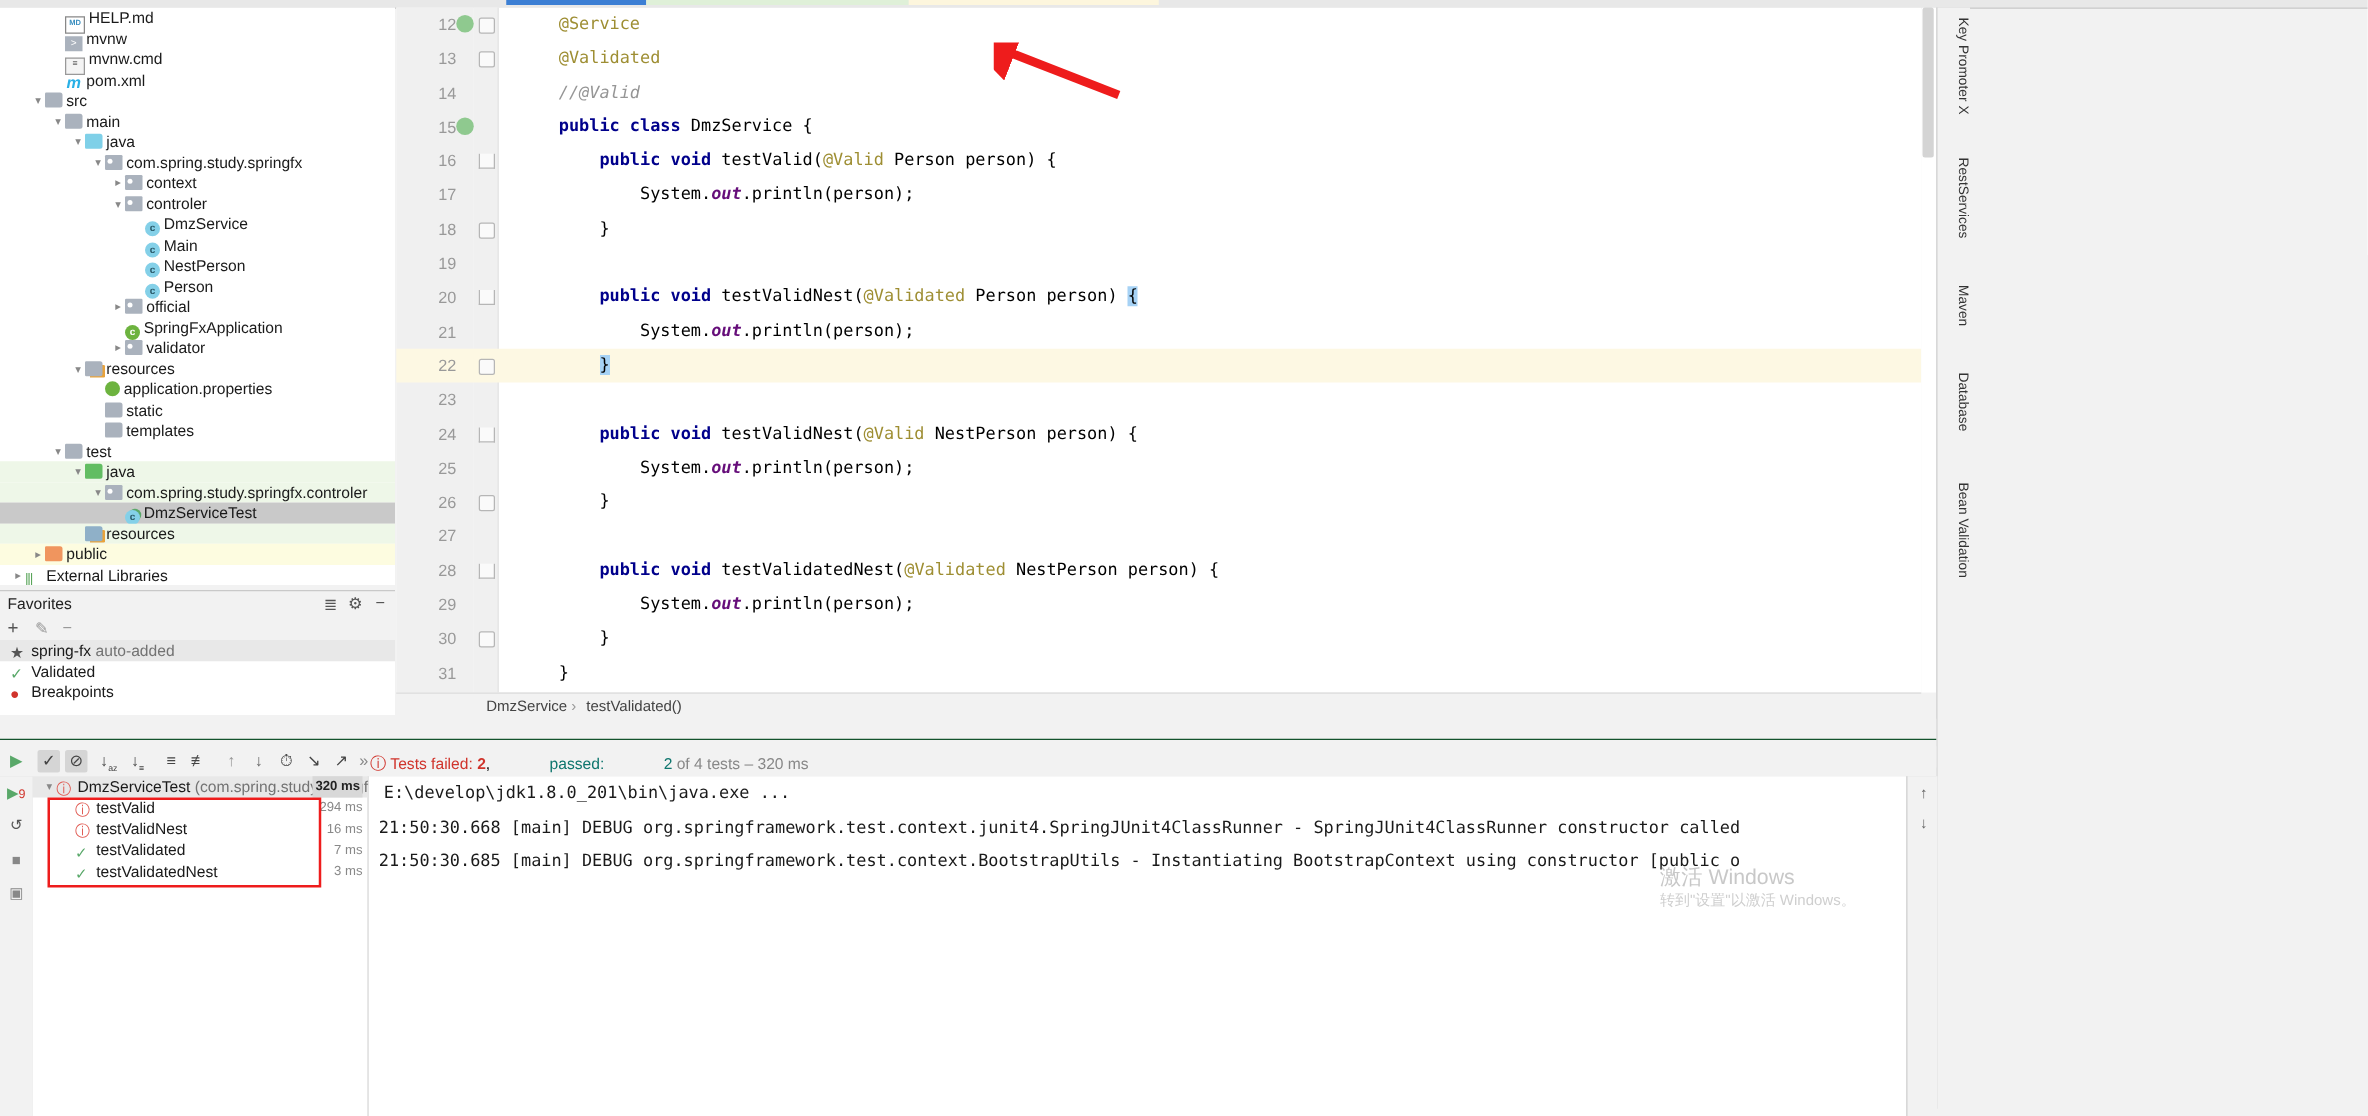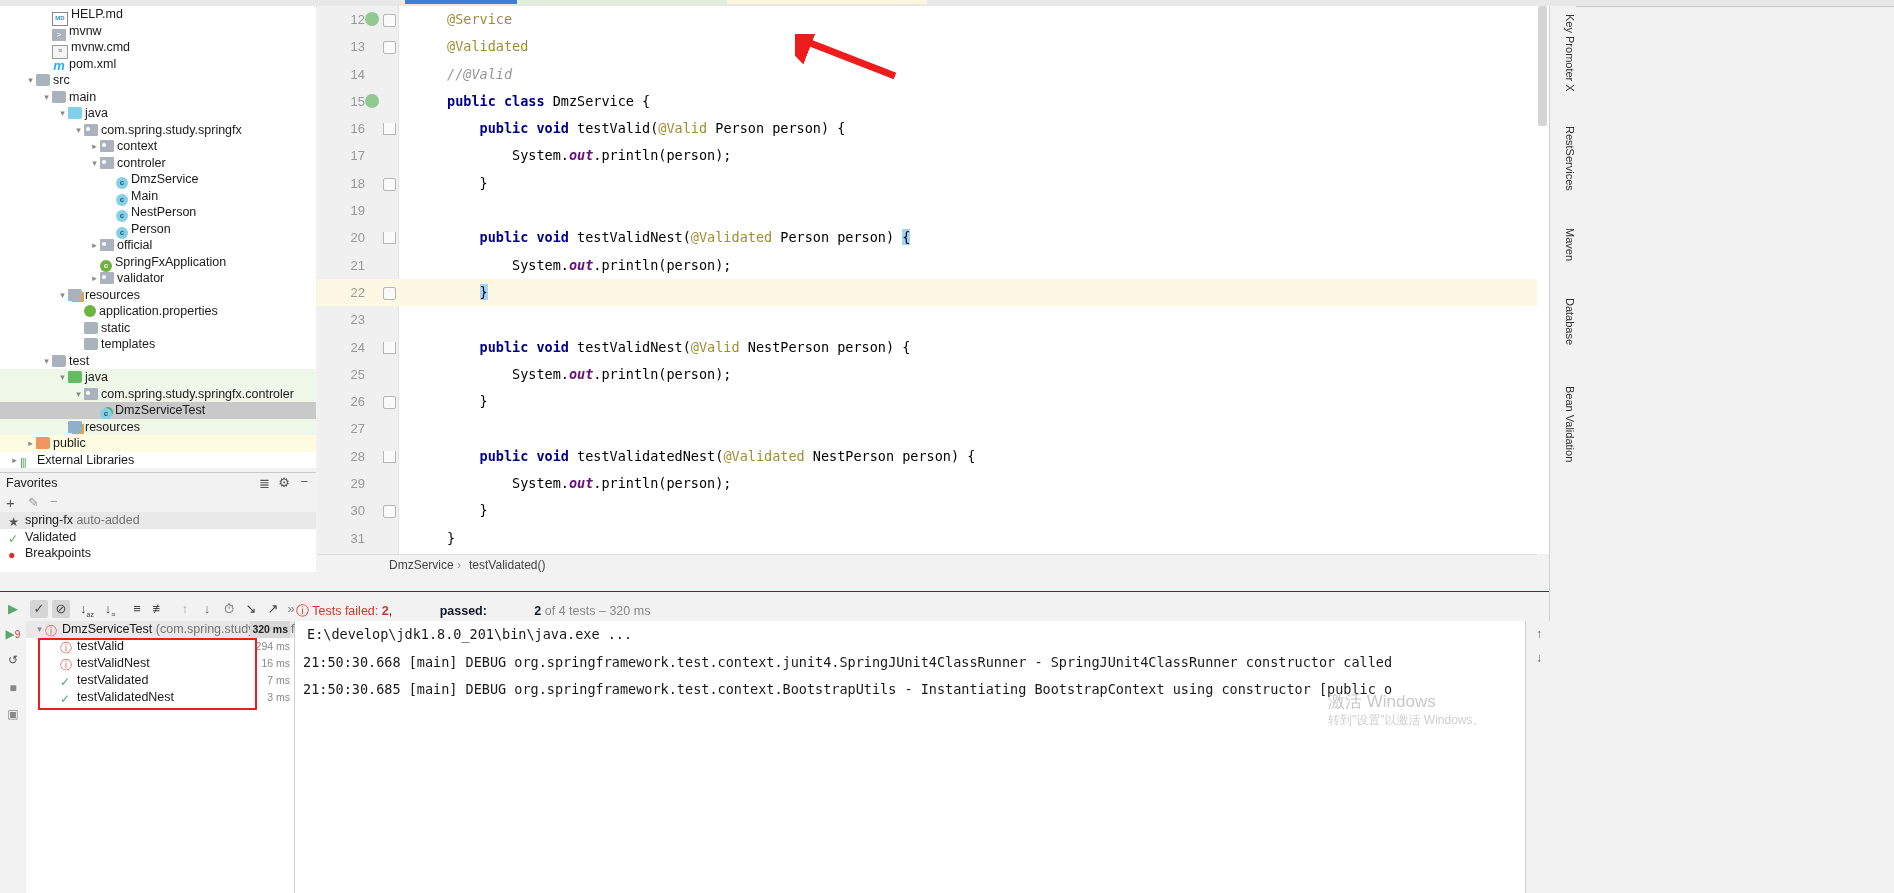--- a/index.html
+++ b/index.html
@@ -77,21 +77,21 @@
   .runpanel{position:absolute;left:0;top:575px;width:1549px;height:318px;background:#f2f2f2;}
   .runtabbar{position:absolute;left:0;top:16px;width:1549px;height:22px;background:#f2f2f2;border-top:1px solid #14532d;}
   .runlabel{position:absolute;left:5px;top:4px;font-size:12.5px;color:#222;}
   .runtab{position:absolute;left:38px;top:1px;height:20px;border-bottom:2px solid #3c7fd4;padding:0 6px;}
   .runtab .tl{font-size:12.5px;color:#222;line-height:20px;}
   .runtoolbar{position:absolute;left:0;top:22px;width:1549px;height:24px;background:#f2f2f2;border-bottom:1px solid #d6d6d6;}
   .tbtn{position:absolute;top:3px;width:18px;height:18px;text-align:center;line-height:18px;font-size:13px;color:#444;}
   .tbtn.on{background:#d5d5d5;border-radius:2px;}
   .statustext{position:absolute;left:296px;top:5px;font-size:12.5px;white-space:nowrap;}
   .sfail{color:#d0342c;}
-  .spass{color:#0f172a;font-weight:bold;padding-left:44px;}
+  .spass{color:#0f766e;font-weight:normal;padding-left:44px;}
   .sdim{color:#888;}
 
   .testtree{position:absolute;left:26px;top:46px;width:268px;height:272px;background:#fff;border-right:1px solid #d0d0d0;}
   .ttrow{position:relative;height:17px;line-height:17px;white-space:nowrap;font-size:12.5px;}
   .ttrow.selrow{background:#e8e8e8;}
   .tms{position:absolute;right:4px;font-size:10.5px;color:#888;}
   .tms.b{color:#222;font-weight:bold;background:#d8d8d8;padding:0 2px;}
   .redbox{position:absolute;left:38px;top:63px;width:215px;height:68px;border:2px solid #ee1c1c;pointer-events:none;}
 
   .leftrail{position:absolute;left:0;top:46px;width:26px;height:272px;background:#f2f2f2;border-right:1px solid #d0d0d0;}

